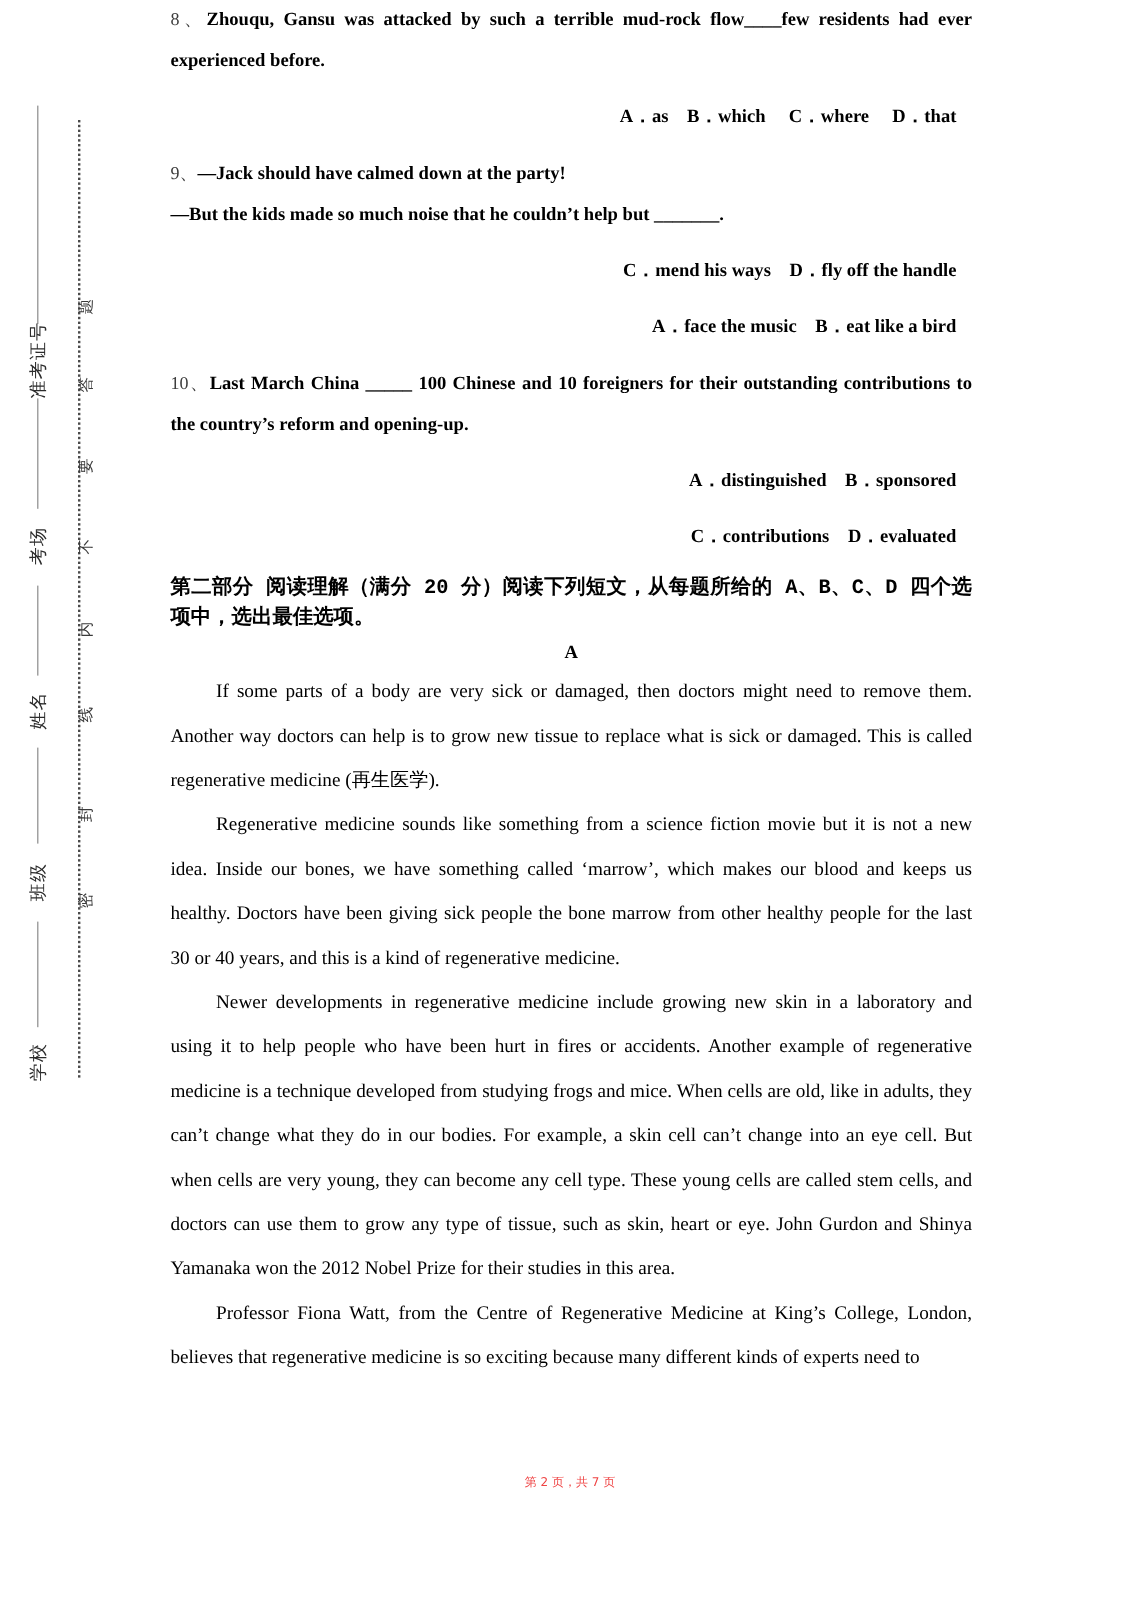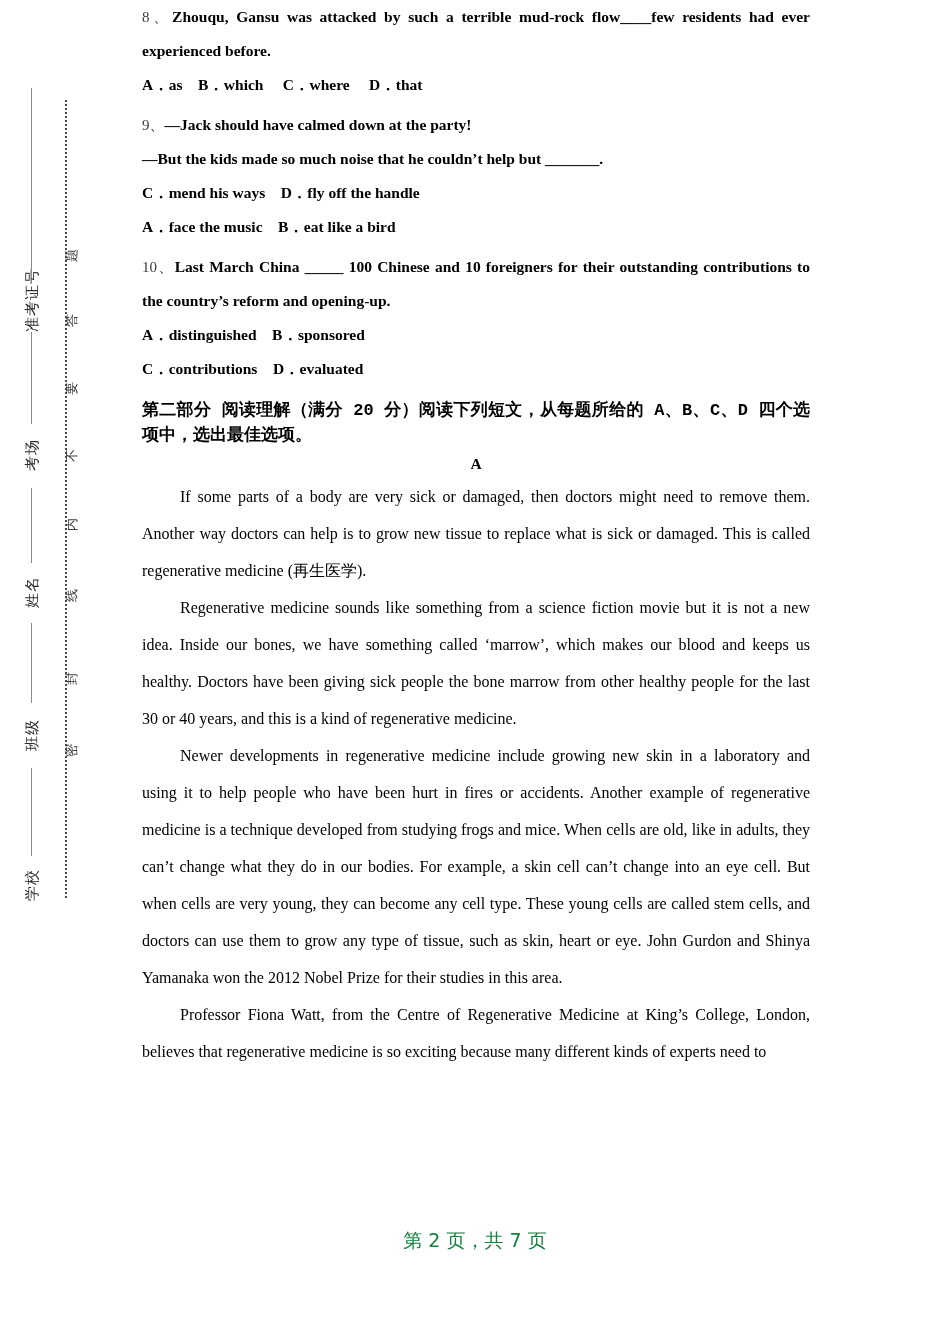--- a/index.html
+++ b/index.html
@@ -82,22 +82,23 @@
   }
   .q-num {
     font-weight: normal;
     color: #3d3d3d;
     font-size: 15px;
   }
   .q-opts {
     font-size: 15.5px;
     font-weight: bold;
     line-height: 34px;
-    margin: 0;
+    margin: 13px;
     white-space: pre;
+    text-align: right;
   }
 
   .sec-head {
     font-family: Liberation Mono, monospace;
     font-size: 17px;
     font-weight: bold;
     line-height: 25px;
     margin: 12px 0 2px 0;
     text-align: justify;
   }
@@ -120,23 +121,23 @@
   }
   .para:last-child { margin-bottom: 0; }
 
   
   #footer {
     position: absolute;
     left: 0;
     top: 1228px;
     width: 950px;
     text-align: center;
-    font-size: 19px;
+    font-size: 10px;
     font-family: "DejaVu Sans", sans-serif;
-    color: #15803d;
+    color: #ef4444;
   }
 </style>
 </head>
 <body>
 
 <div id="seal-margin">
 
   <div class="seal-col" id="seal-col-outer">
     <div id="outer-rules">
         <div class="vrule" style="top: 88px; height: 182px;"></div>

